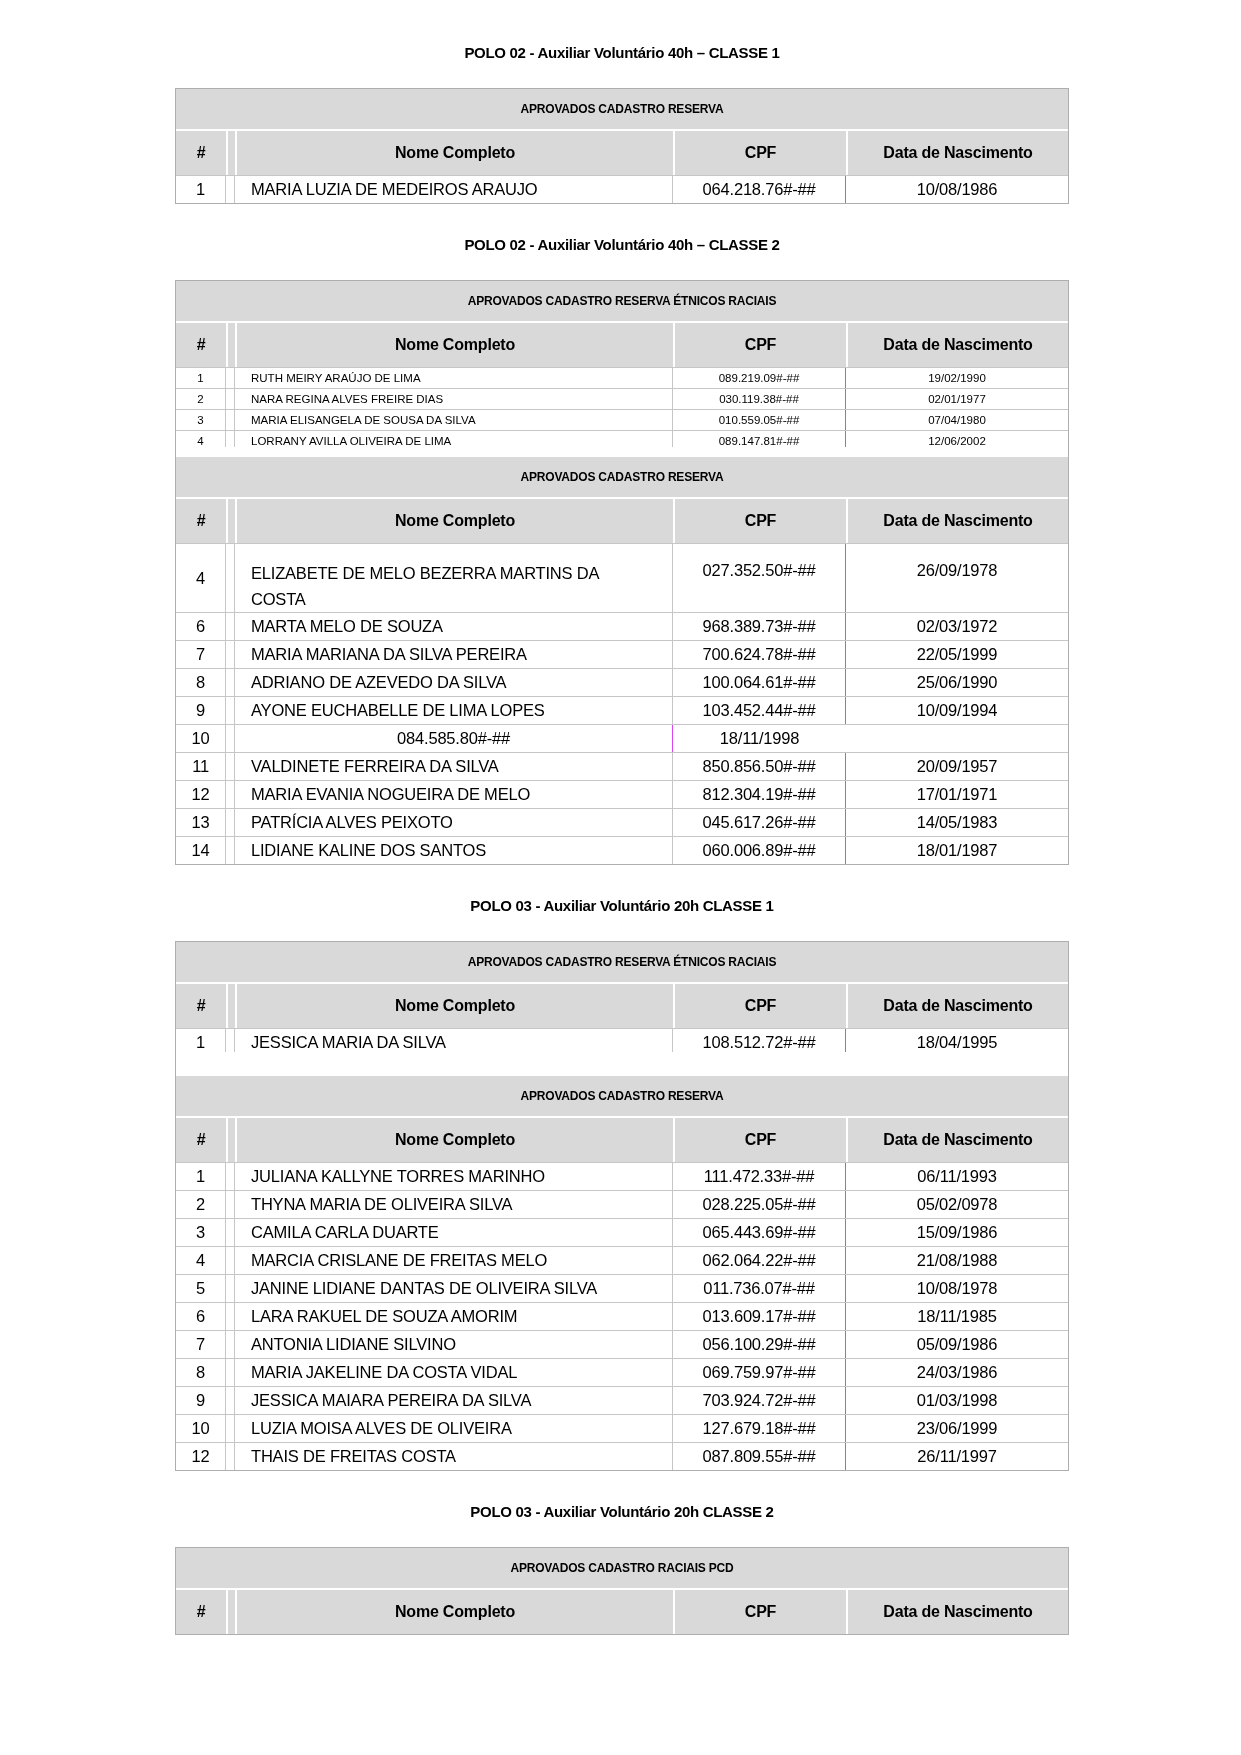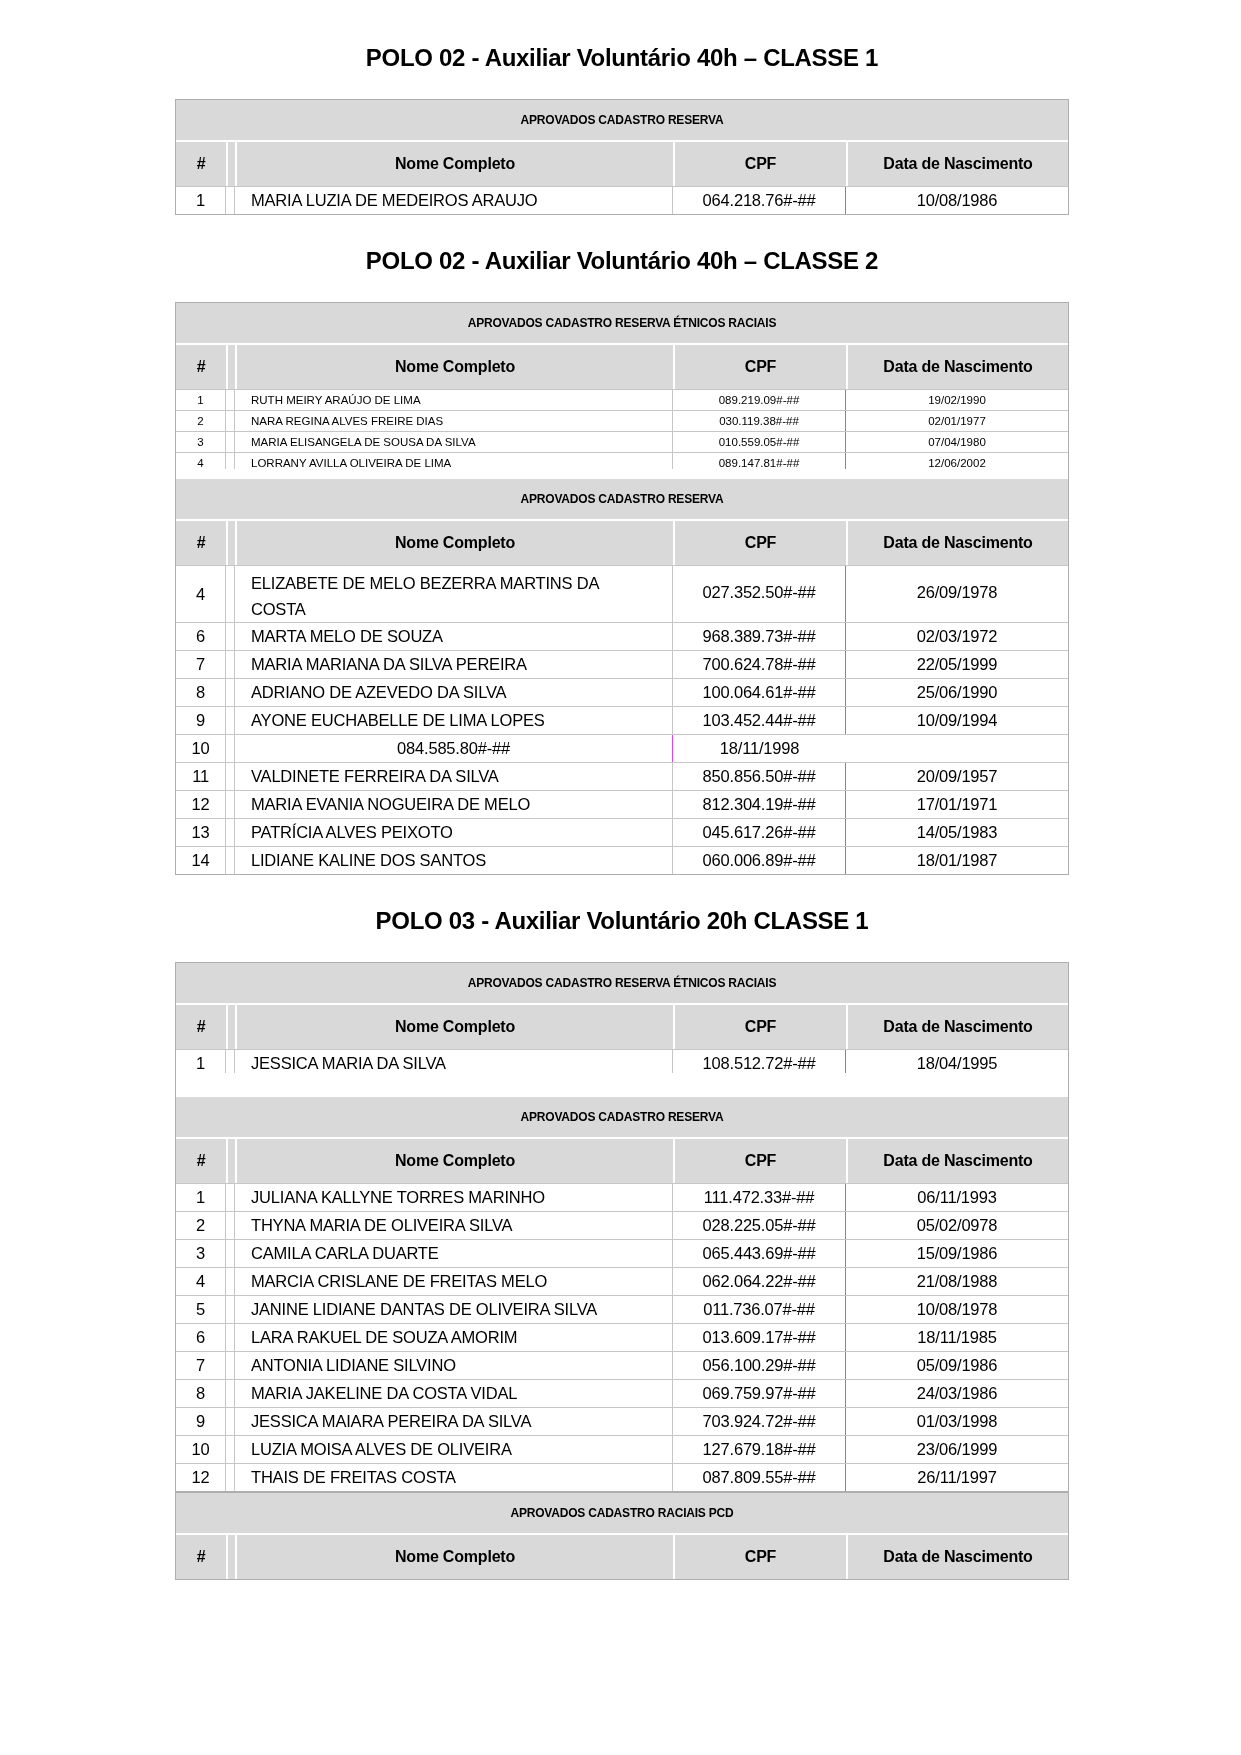--- a/index.html
+++ b/index.html
@@ -8,21 +8,21 @@
     width: 1241px; height: 1755px;
     background: #ffffff;
     color: #000;
     font-family: "Liberation Sans", sans-serif;
     overflow: hidden;
   }
   .page { padding-top: 44px; }
   .content { width: 894px; margin-left: 175px; }
 
   .section-title {
-    font-size: 24px; font-weight: bold; text-align: center;
+    font-size: 15px; font-weight: bold; text-align: center;
     letter-spacing: -0.3px;
     margin: 32px 0 27px 0;
   }
   .polo-section:first-child .section-title { margin-top: 0; }
 
   .polo-table { border: 1px solid #aeaeae; }
 
   .band-row {
     background: #d9d9d9;
     min-height: 40px;
@@ -61,21 +61,21 @@
 
   .segment.small .data-row { font-size: 11.5px; min-height: 21px; letter-spacing: 0; }
 
   
   .segment:not(:last-child) .rows .data-row:last-child { padding-bottom: 24px; }
   .segment:not(:last-child) .rows .data-row:last-child .cell { align-items: flex-start; padding-top: 4px; }
   .segment:not(:last-child).small .rows .data-row:last-child { padding-bottom: 10px; }
 
   
   .data-row.wrap { min-height: 56px; }
-  .data-row.wrap .c-name { align-items: flex-start; padding-top: 5px; }
+  .data-row.wrap .c-name { align-items: flex-start; padding-top: 17px; }
   .data-row.wrap .c-name .name-text { display: block; max-width: 360px; line-height: 1.55; }
   .data-row.wrap .c-cpf, .data-row.wrap .c-birth { align-items: flex-start; padding-top: 17px; }
 </style>
 </head>
 <body>
 
 <div class="page">
   <div class="content" id="sections-root">
   <section class="polo-section">
     <h1 class="section-title">POLO 02 - Auxiliar Voluntário 40h – CLASSE 1</h1>
@@ -413,20 +413,21 @@
     </div>
     <div class="cell c-cpf">087.809.55#-##</div>
     <div class="cell c-birth">26/11/1997</div>
   </div>
 </div>
   </div>
 </div>
   </section>
 
   <section class="polo-section">
+    <h1 class="section-title">POLO 03 - Auxiliar Voluntário 20h CLASSE 2</h1>
     <div class="polo-table">
   <div class="segment">
     <div class="band-row">APROVADOS CADASTRO RACIAIS PCD</div>
     <div class="header-row">
       <div class="cell h-num">#</div>
       <div class="cell h-spacer"></div>
       <div class="cell h-name">Nome Completo</div>
       <div class="cell h-cpf">CPF</div>
       <div class="cell h-birth">Data de Nascimento</div>
     </div>

